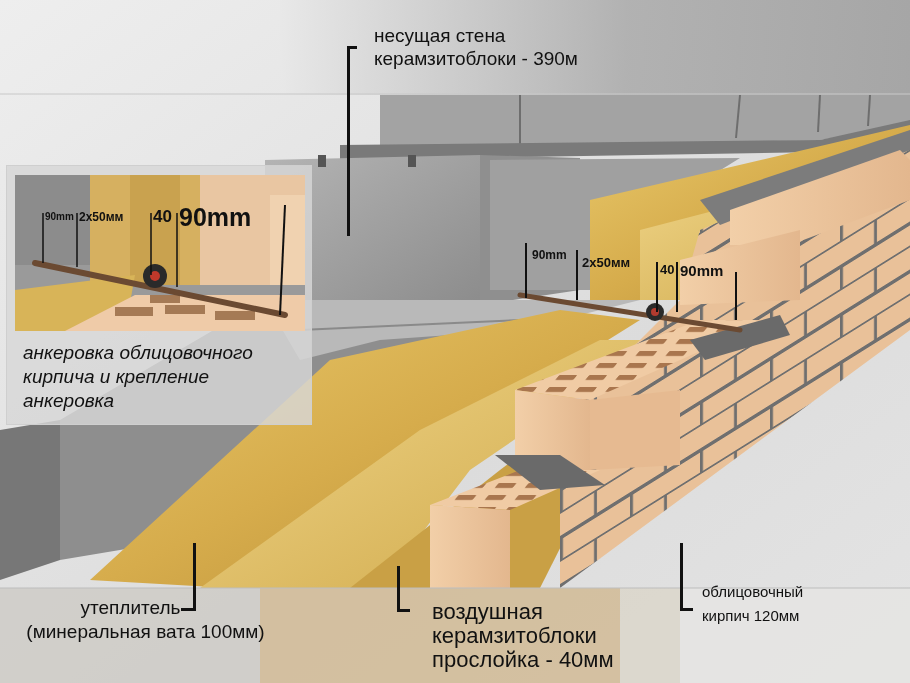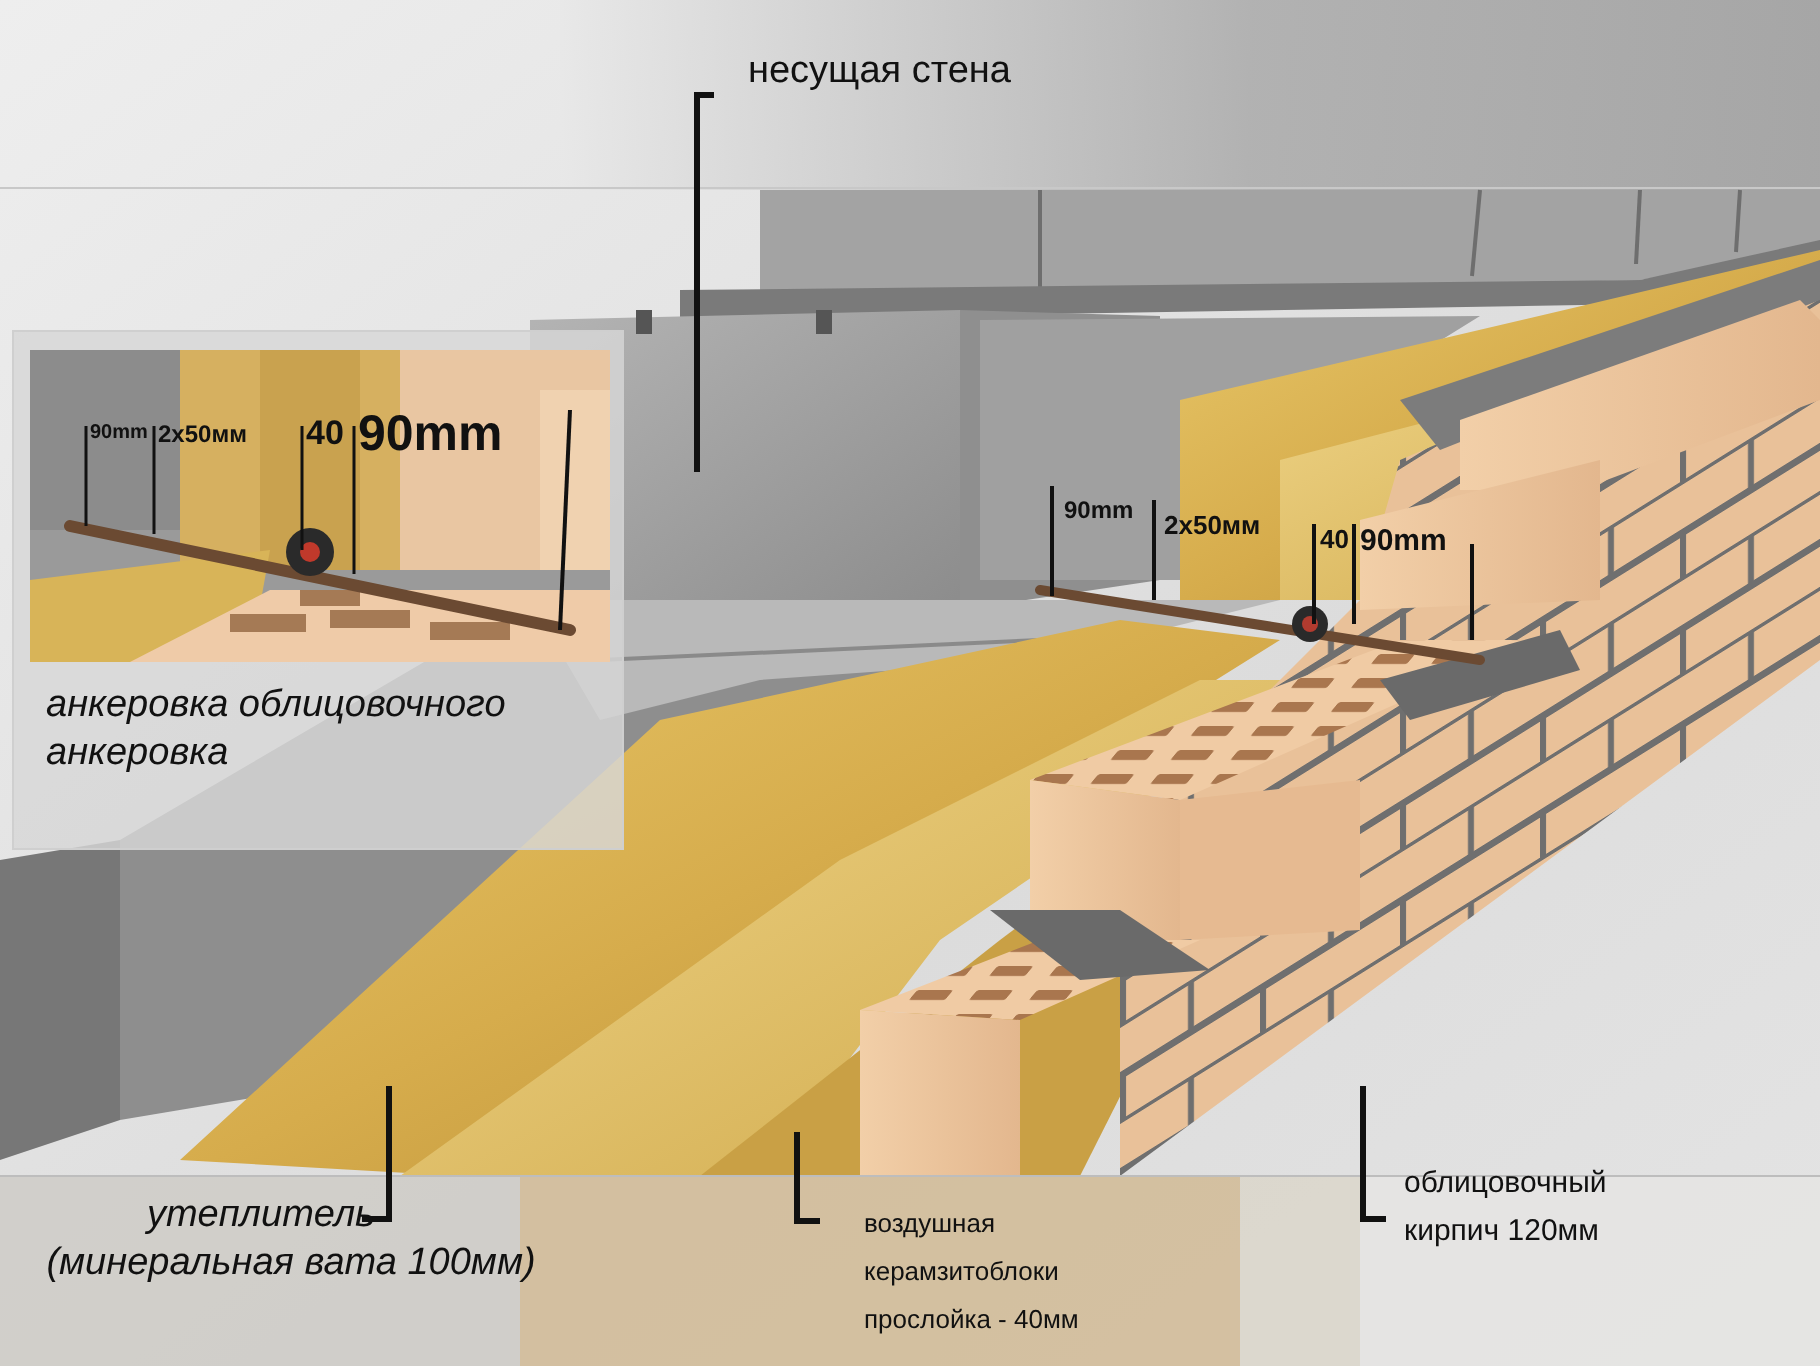--- a/index.html
+++ b/index.html
@@ -138,20 +138,21 @@
   <rect x="0" y="588" width="260" height="95" fill="#c8c8c8" opacity="0.55"></rect>
   <rect x="260" y="588" width="360" height="95" fill="#c9a56a" opacity="0.45"></rect>
   <rect x="680" y="588" width="230" height="95" fill="#e6e6e6" opacity="0.85"></rect>
   <line x1="0" y1="588" x2="910" y2="588" stroke="#bdbdbd" stroke-width="1"></line>
 </svg>
 
 <div class="leader" style="left:347px; top:46px; width:3px; height:190px;"></div>
 <div class="leader" style="left:347px; top:46px; width:10px; height:3px;"></div>
 <div class="label" style="left:374px; top:24px; font-size:19px;">
   <span>несущая стена</span>
+  <span>керамзитоблоки - 390м</span>
 </div>
 
 <div>
   <div class="leader" style="left:525px; top:243px; width:2px; height:55px;"></div>
   <div class="dim" style="left:532px; top:248px; font-size:12px;">90mm</div>
   <div class="leader" style="left:576px; top:250px; width:2px; height:50px;"></div>
   <div class="dim" style="left:582px; top:255px; font-size:13px;">2x50мм</div>
   <div class="leader" style="left:656px; top:262px; width:2px; height:50px;"></div>
   <div class="dim" style="left:660px; top:262px; font-size:13px;">40</div>
   <div class="leader" style="left:676px; top:262px; width:2px; height:50px;"></div>
@@ -183,34 +184,35 @@
       <line x1="162" y1="38" x2="162" y2="112" stroke="#111" stroke-width="1.5"></line>
       <line x1="270" y1="30" x2="265" y2="140" stroke="#111" stroke-width="2"></line>
     </svg>
     <div class="dim" style="left:30px; top:36px; font-size:10px;">90mm</div>
     <div class="dim" style="left:64px; top:35px; font-size:12px;">2x50мм</div>
     <div class="dim" style="left:138px; top:32px; font-size:17px;">40</div>
     <div class="dim" style="left:164px; top:28px; font-size:25px;">90mm</div>
   </div>
   <div class="label" style="left:16px; top:175px; font-size:19px; line-height:24px;font-style:italic;">
     <span>анкеровка облицовочного</span>
+    <span>кирпича и крепление</span>
     <span>анкеровка</span>
   </div>
 </div>
 
 <div class="leader" style="left:193px; top:543px; width:3px; height:68px;"></div>
 <div class="leader" style="left:181px; top:608px; width:15px; height:3px;"></div>
-<div class="label" style="left:8px; top:596px; font-size:19px; line-height:24px; text-align:center; width:275px;font-style:italic;">
+<div class="label" style="left:8px; top:596px; font-size:19px; line-height:24px; text-align:center; width:275px;">
   <span style="padding-right:30px;">утеплитель</span>
   <span>(минеральная вата 100мм)</span>
 </div>
 
 <div class="leader" style="left:397px; top:566px; width:3px; height:46px;"></div>
 <div class="leader" style="left:397px; top:609px; width:13px; height:3px;"></div>
-<div class="label" style="left:432px; top:600px; font-size:13px; line-height:24px;">
+<div class="label" style="left:432px; top:600px; font-size:22px; line-height:24px;">
   <span>воздушная</span>
   <span>керамзитоблоки</span>
   <span>прослойка - 40мм</span>
 </div>
 
 <div class="leader" style="left:680px; top:543px; width:3px; height:68px;"></div>
 <div class="leader" style="left:680px; top:608px; width:13px; height:3px;"></div>
 <div class="label" style="left:702px; top:580px; font-size:15px; line-height:24px;">
   <span>облицовочный</span>
   <span>кирпич 120мм</span>

